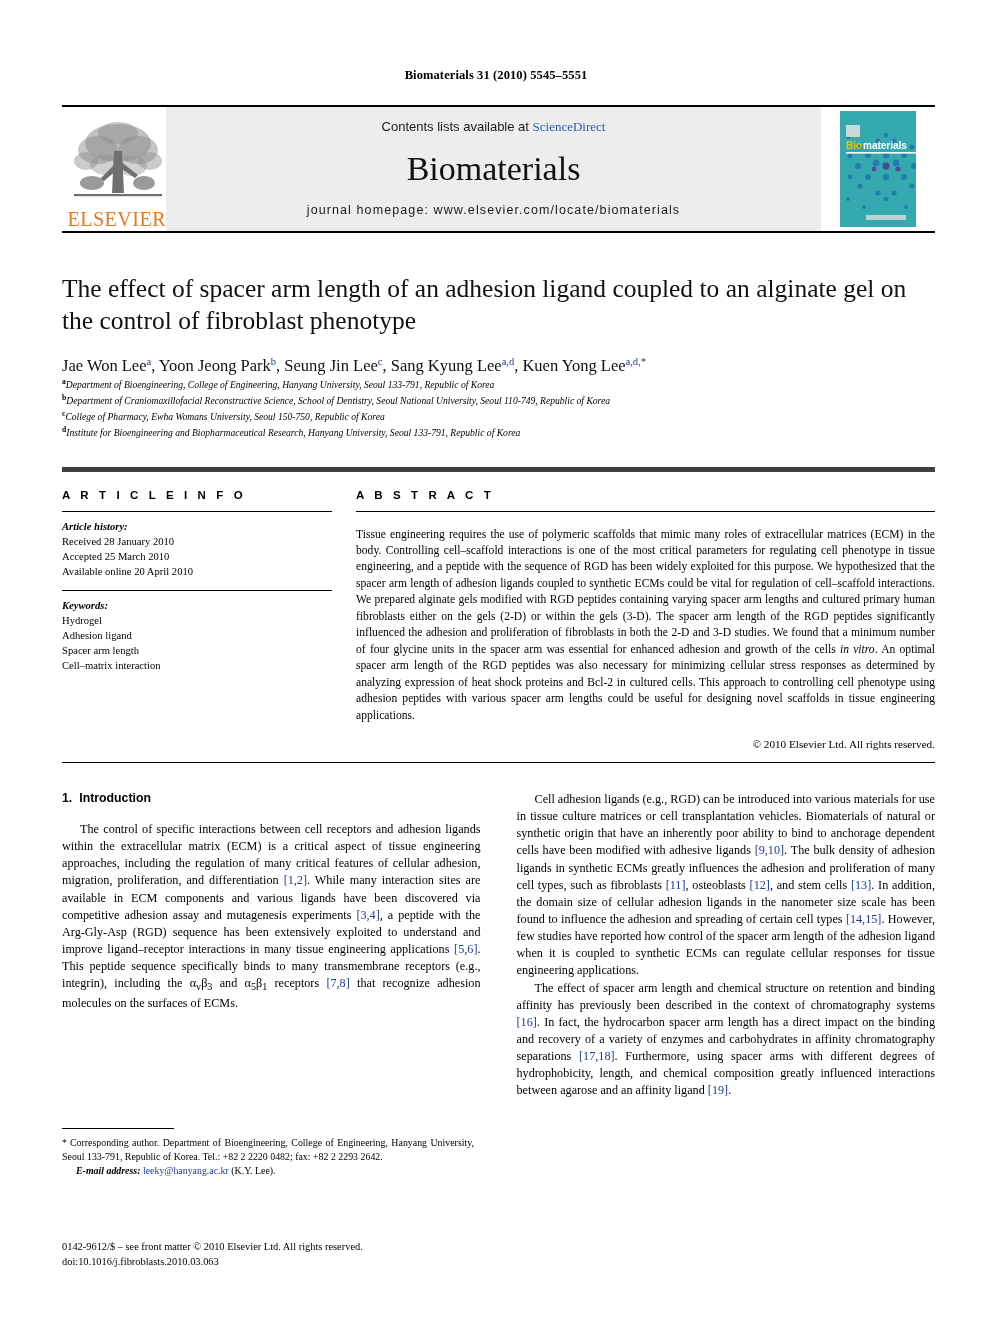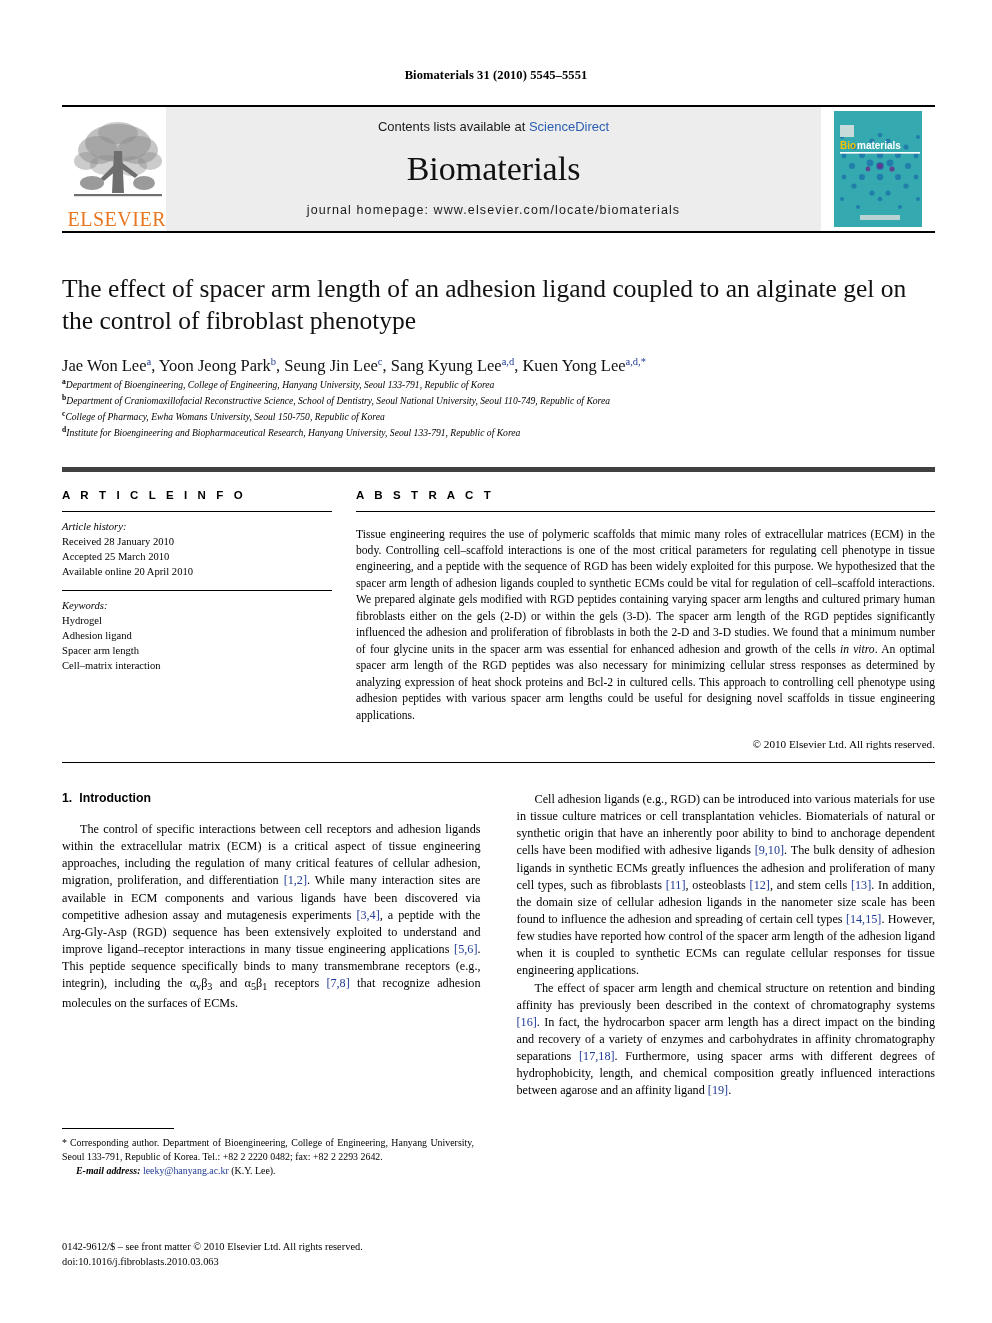--- a/index.html
+++ b/index.html
@@ -70,20 +70,21 @@
     padding: 12px 0 14px 0;
     box-sizing: border-box;
   }
   .contents-line {
     font-family: "Liberation Sans", sans-serif;
     font-size: 13px;
     color: #1a1a1a;
   }
   .contents-line .sd-link {
     color: #2a5db0;
+    font-family: Liberation Serif, serif;
   }
   .journal-name {
     font-family: "Liberation Serif", serif;
     font-size: 34px;
     line-height: 1;
     color: #111;
   }
   .homepage-line {
     font-family: "Liberation Sans", sans-serif;
     font-size: 12.5px;
@@ -91,21 +92,21 @@
     color: #1a1a1a;
   }
   .cover-thumb {
     flex: 0 0 114px;
     width: 114px;
     display: flex;
     align-items: center;
     justify-content: center;
   }
   .cover-inner {
-    width: 88px;
+    width: 76px;
     height: 116px;
     position: relative;
     overflow: hidden;
     background: #bef264;
   }
 
   
   .title-block {
     margin: 40px 62px 0 62px;
   }
@@ -164,21 +165,21 @@
   .rule {
     border-top: 1px solid #000;
   }
   .info-group {
     padding-top: 7px;
     font-size: 10.6px;
     line-height: 1.42;
   }
   .info-group .label {
     font-style: italic;
-    font-weight: normal;
+    font-weight: bold;
   }
   .info-group.second {
     margin-top: 11px;
     border-top: 1px solid #000;
   }
   .abstract-body {
     border-top: 1px solid #000;
     padding-top: 15px;
     font-size: 11.6px;
     line-height: 1.42;

